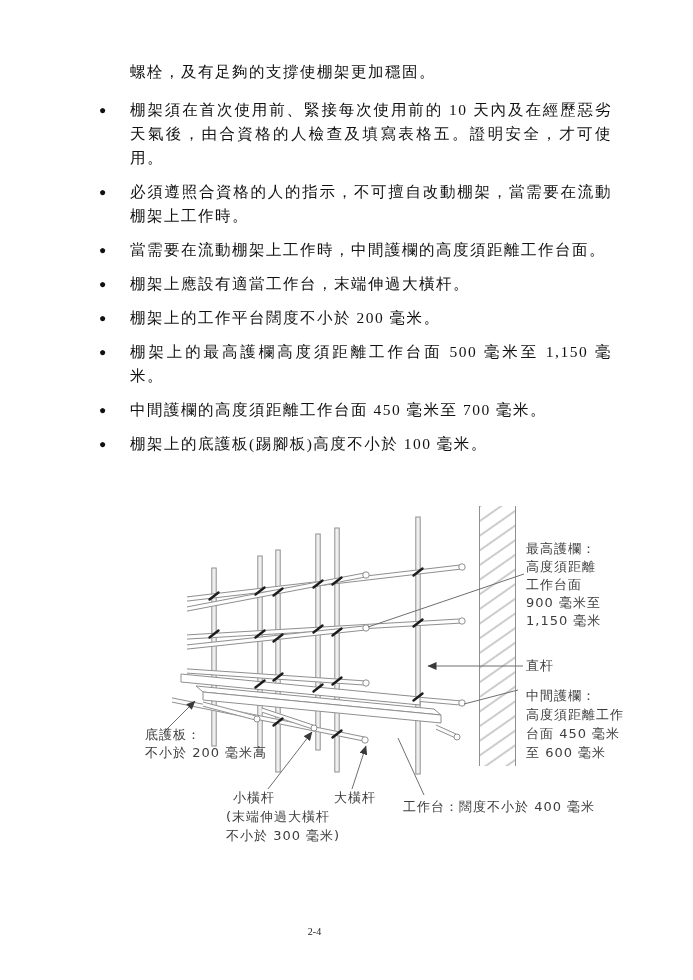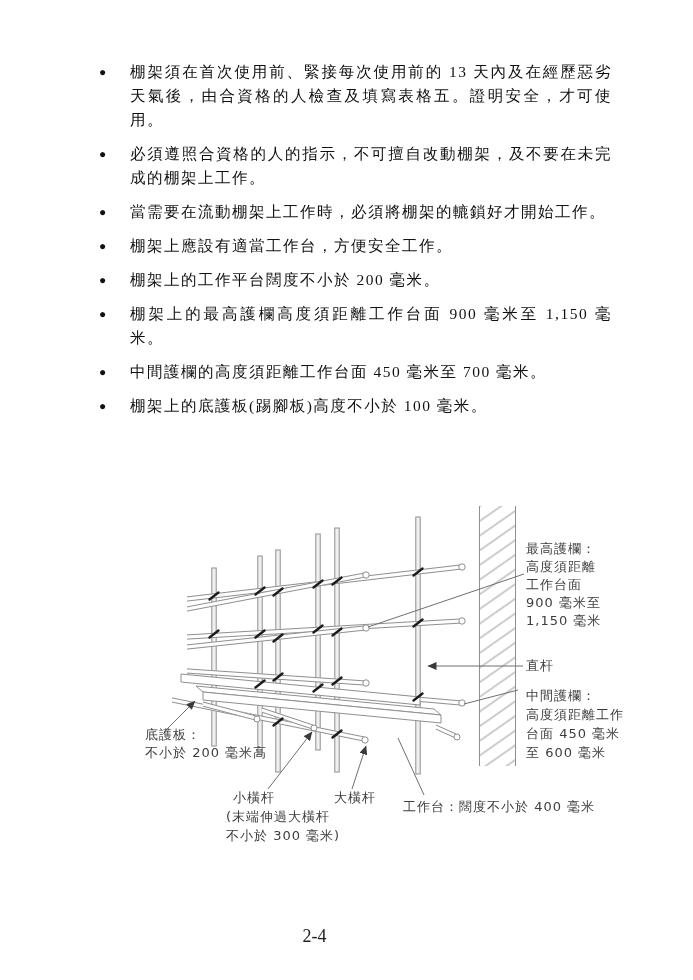--- a/index.html
+++ b/index.html
@@ -23,51 +23,52 @@
   .dlabel{font-family:"DejaVu Sans","Liberation Sans",sans-serif;font-size:13px;fill:#3d3d3d;letter-spacing:1px;}
   .edge{stroke:#8f8f8f;stroke-width:1;}
   .tube{stroke:#fdfdfd;stroke-width:4.6;stroke-linecap:butt;}
   .cap{fill:#ffffff;stroke:#8f8f8f;stroke-width:1;}
   .pole{fill:#f0f0f0;stroke:#8f8f8f;stroke-width:1;}
   .plank{fill:#ffffff;stroke:#8f8f8f;stroke-width:1;}
   .tick{stroke:#1c1c1c;stroke-width:2.4;stroke-linecap:round;}
   .leader{stroke:#6e6e6e;stroke-width:1;fill:none;}
   footer{
     position:absolute;left:0;top:926px;width:629px;text-align:center;
-    font-size:18px;color:#222;font-family:"Liberation Serif","DejaVu Serif",serif;
+    font-size:10px;color:#222;font-family:"Liberation Serif","DejaVu Serif",serif;
   }
 </style>
 </head>
 <body>
 
 <div class="content">
+  <p class="intro">螺栓，及有足夠的支撐使棚架更加穩固。</p>
   <ul class="bullets">
     <li>
         <span class="bullet">●</span>
-        <span class="btxt">棚架須在首次使用前、緊接每次使用前的 13 天內及在經歷惡劣天氣後，由合資格的人檢查及填寫表格五。證明安全，才可使用。</span>
-      </li>
-    <li>
-        <span class="bullet">●</span>
-        <span class="btxt">必須遵照合資格的人的指示，不可擅自改動棚架，及不要在未完成的棚架上工作。</span>
-      </li>
-    <li>
-        <span class="bullet">●</span>
-        <span class="btxt">當需要在流動棚架上工作時，必須將棚架的轆鎖好才開始工作。</span>
-      </li>
-    <li>
-        <span class="bullet">●</span>
-        <span class="btxt">棚架上應設有適當工作台，方便安全工作。</span>
+        <span class="btxt">棚架須在首次使用前、緊接每次使用前的 10 天內及在經歷惡劣天氣後，由合資格的人檢查及填寫表格五。證明安全，才可使用。</span>
+      </li>
+    <li>
+        <span class="bullet">●</span>
+        <span class="btxt">必須遵照合資格的人的指示，不可擅自改動棚架，當需要在流動棚架上工作時。</span>
+      </li>
+    <li>
+        <span class="bullet">●</span>
+        <span class="btxt">當需要在流動棚架上工作時，中間護欄的高度須距離工作台面。</span>
+      </li>
+    <li>
+        <span class="bullet">●</span>
+        <span class="btxt">棚架上應設有適當工作台，末端伸過大橫杆。</span>
       </li>
     <li>
         <span class="bullet">●</span>
         <span class="btxt">棚架上的工作平台闊度不小於 200 毫米。</span>
       </li>
     <li>
         <span class="bullet">●</span>
-        <span class="btxt">棚架上的最高護欄高度須距離工作台面 900 毫米至 1,150 毫米。</span>
+        <span class="btxt">棚架上的最高護欄高度須距離工作台面 500 毫米至 1,150 毫米。</span>
       </li>
     <li>
         <span class="bullet">●</span>
         <span class="btxt">中間護欄的高度須距離工作台面 450 毫米至 700 毫米。</span>
       </li>
     <li>
         <span class="bullet">●</span>
         <span class="btxt">棚架上的底護板(踢腳板)高度不小於 100 毫米。</span>
       </li>
   </ul>

